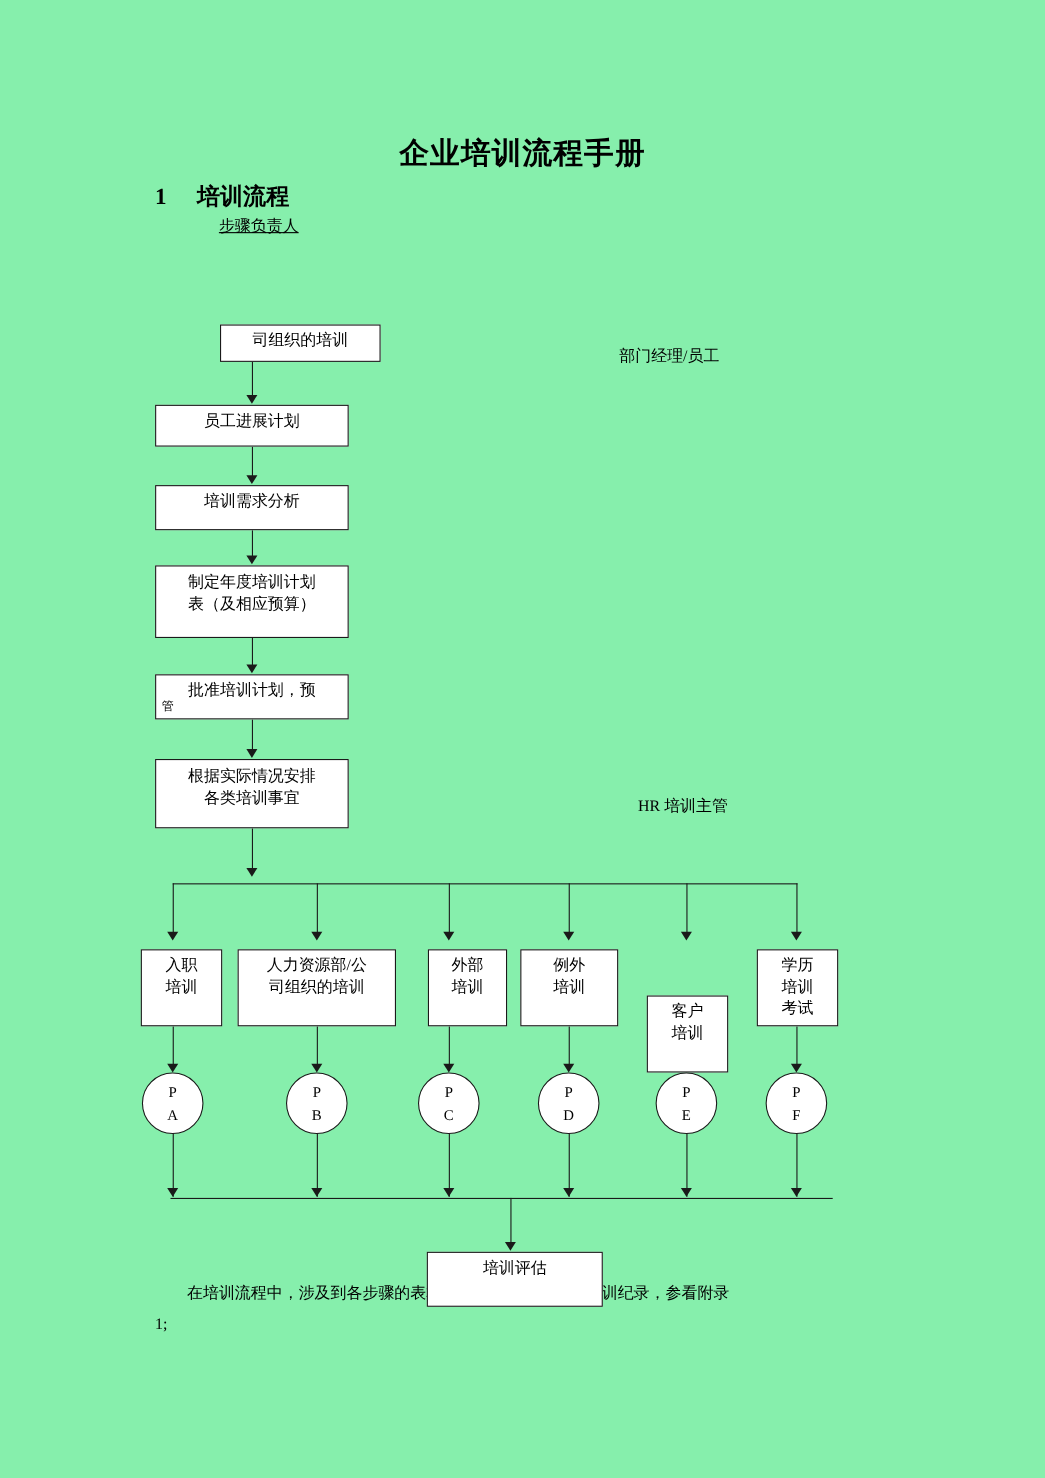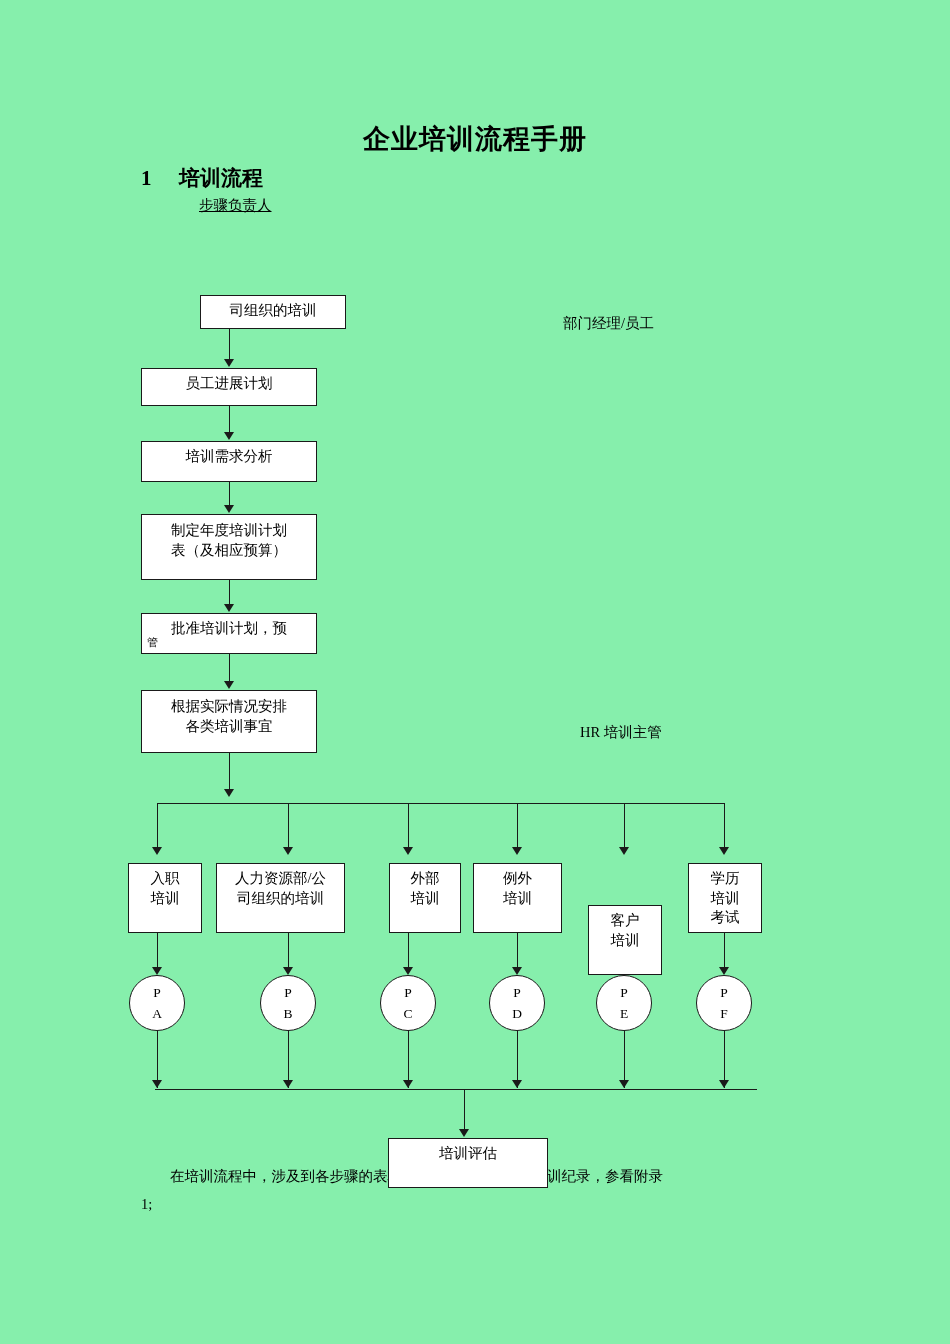--- a/index.html
+++ b/index.html
@@ -221,21 +221,21 @@
   <div class="arrowhead" style="left:619px; top:847px;"></div>
 
   <div class="vline" style="left:724px; top:803px; height:47px;"></div>
   <div class="arrowhead" style="left:719px; top:847px;"></div>
 
   <div class="node" style="left:128px; top:863px; width:74px; height:70px;">
     <span class="txt">入职
 培训</span>
   </div>
 
-  <div class="node" style="left:216px; top:863px; width:129px; height:70px;">
+  <div class="node" style="left:216px; top:863px; width:144px; height:70px;">
     <span class="txt">人力资源部/公
 司组织的培训</span>
   </div>
 
   <div class="node" style="left:373px; top:863px; width:72px; height:70px;margin-left:16px;">
     <span class="txt">外部
 培训</span>
   </div>
 
   <div class="node" style="left:473px; top:863px; width:89px; height:70px;">

